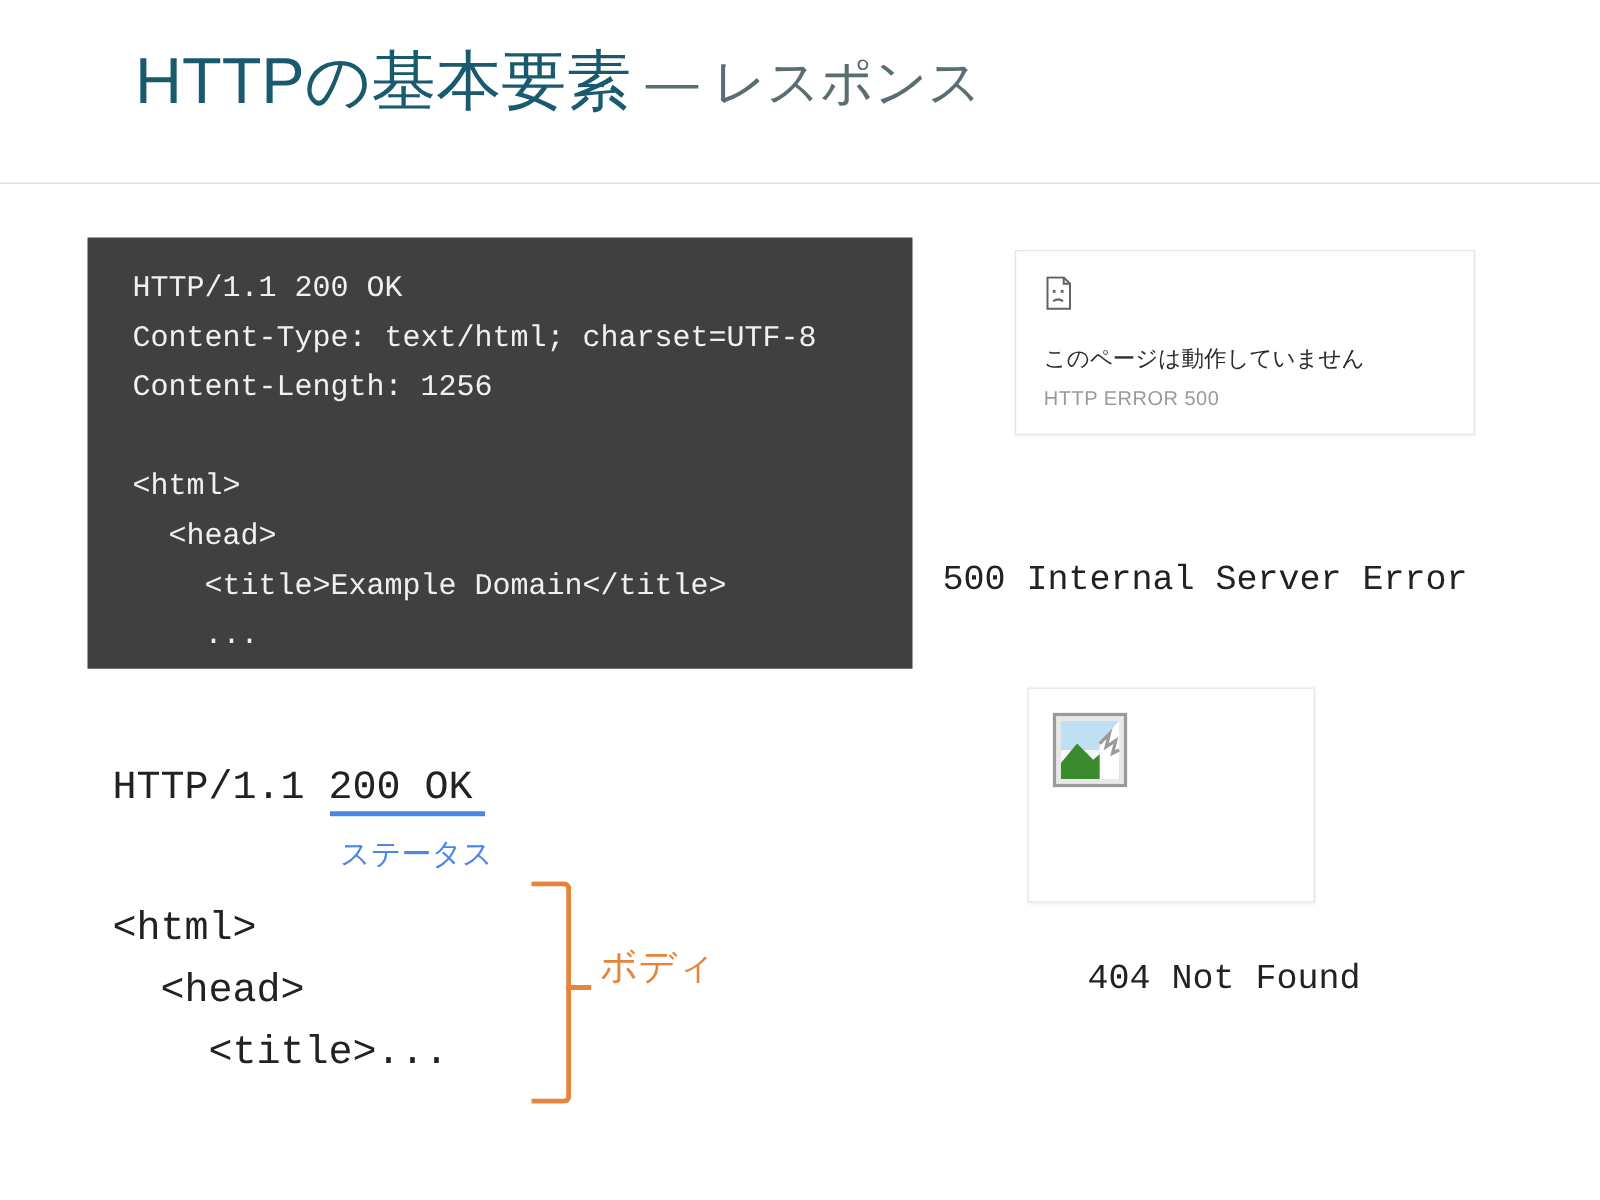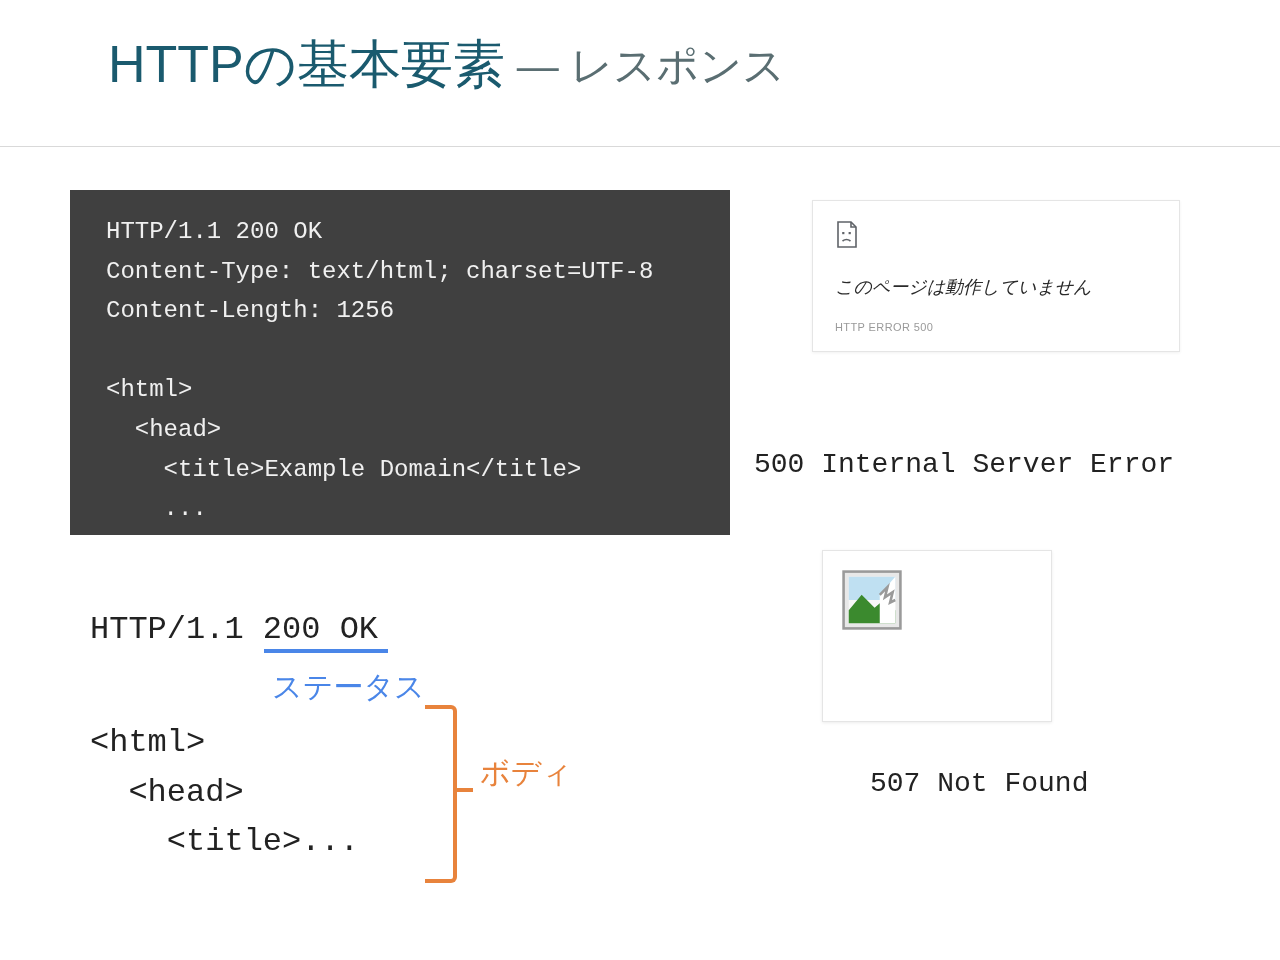--- a/index.html
+++ b/index.html
@@ -68,21 +68,21 @@
     left: 264px;
     top: 649px;
     width: 124px;
     height: 4px;
     background: #4a86e8;
   }
   .status-label {
     position: absolute;
     left: 272px;
     top: 667px;
-    font-size: 30px;
+    font-size: 24px;
     color: #4a86e8;
     font-family: Liberation Serif, serif;
   }
   .anno-body {
     position: absolute;
     left: 90px;
     top: 718px;
     font-family: Consolas, "Courier New", monospace;
     font-size: 32px;
     line-height: 1.55;
@@ -128,31 +128,30 @@
     color: #333;
   }
   .error500-card .sad-icon {
     width: 24px;
     height: 28px;
   }
   .error500-card .e-title {
     margin-top: 26px;
     font-size: 18px;
     color: #2a2a2a;
-    font-style: italic;
   }
   .error500-card .e-msg {
     margin-top: 12px;
     font-size: 12px;
     color: #6d6d6d;
   }
   .error500-card .e-msg b { color: #444; }
   .error500-card .e-code {
-    margin-top: 22px;
-    font-size: 11px;
+    margin-top: 12px;
+    font-size: 16px;
     color: #9a9a9a;
     letter-spacing: 0.4px;
   }
   .err500-label {
     position: absolute;
     left: 754px;
     top: 449px;
     font-family: Consolas, "Courier New", monospace;
     font-size: 28px;
     color: #222;
@@ -231,15 +230,15 @@
   <div class="err404-card">
     <svg viewBox="0 0 48 48" width="62" height="62" style="image-rendering: pixelated;">
       <rect x="2" y="2" width="44" height="44" fill="#e8e8e8" stroke="#9a9a9a" stroke-width="2"></rect>
       <rect x="6" y="6" width="36" height="36" fill="#f7f7f7"></rect>
       <rect x="6" y="6" width="36" height="18" fill="#bfe0f2"></rect>
       <polygon points="6,32 16,20 26,30 33,24 42,32 42,42 6,42" fill="#3b8a2e"></polygon>
       <polygon points="30,20 42,6 42,42 30,42" fill="#ffffff"></polygon>
       <polyline points="30,20 36,14 34,22 40,18 38,26 42,24" fill="none" stroke="#9a9a9a" stroke-width="2"></polyline>
     </svg>
   </div>
-  <div class="err404-label">507 Not Found</div>
+  <div class="err404-label">404 Not Found</div>
 
 </div>
 
 </body></html>

